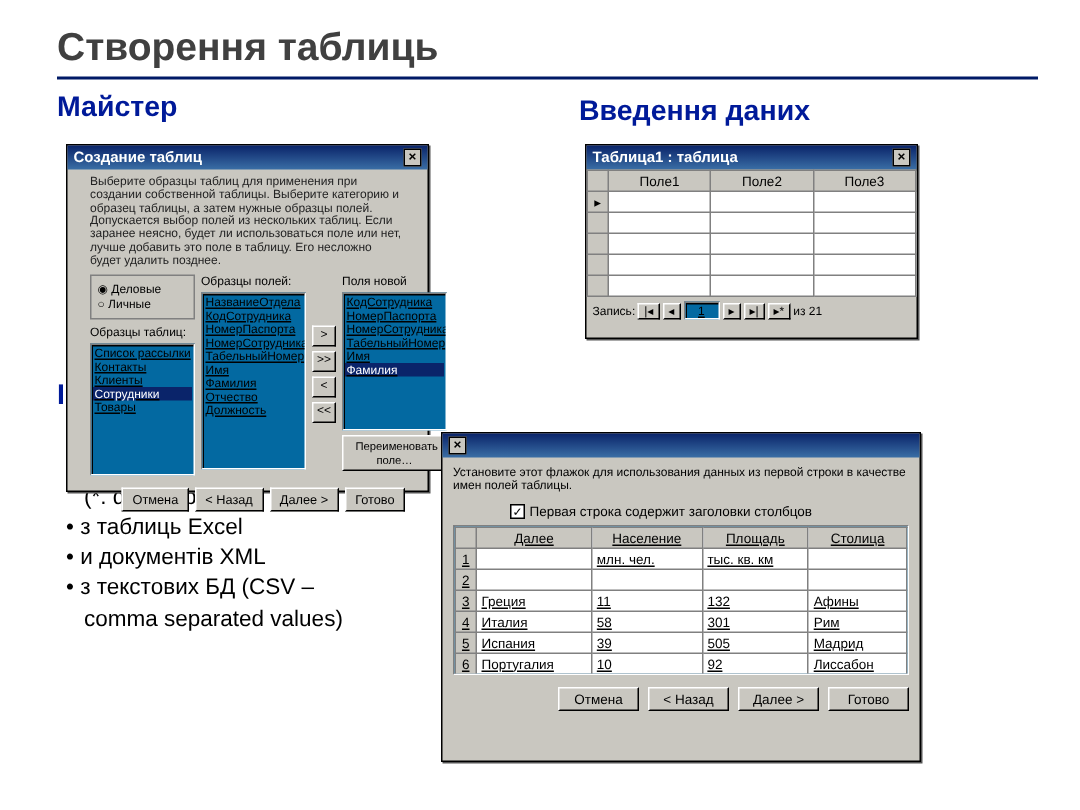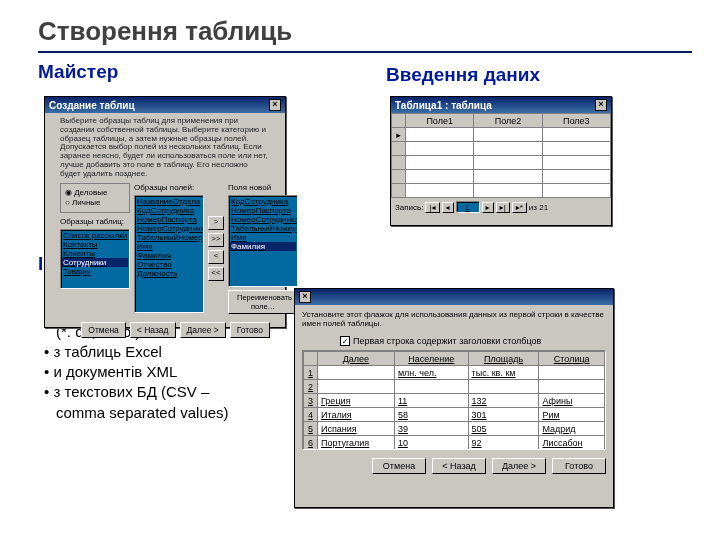--- a/index.html
+++ b/index.html
@@ -68,21 +68,21 @@
   #wizard { left: 44px; top: 96px; width: 242px; height: 232px; filter: blur(0.35px); }
   #wizard .body { padding: 4px 15px; }
   #wizard .intro { font-size: 8px; line-height: 1.1; margin-bottom: 4px; color:#222; min-height:32px; }
   #wizard .cols { display:flex; gap:4px; }
   #wizard .colA { width: 70px; }
   #wizard .colB { width: 70px; }
   #wizard .colMid { width: 18px; display:flex; flex-direction:column; gap:3px; justify-content:center; }
   #wizard .colC { width: 70px; }
   #wizard .lbl { font-size:8px; margin-bottom:2px; height:10px; overflow:hidden; }
   #wizard .radio { font-size:8px; margin:1px 0; }
-  #wizard .listbox { height: 60px; overflow:hidden; font-size:8px; padding:1px; }
+  #wizard .listbox { height: 88px; overflow:hidden; font-size:8px; padding:1px; }
   #wizard .listbox div { white-space:nowrap; padding:0 1px; }
   #wizard .midbtn { width:16px; height:14px; font-size:8px; padding:0; text-align:center; }
   #wizard .foot { display:flex; gap:4px; justify-content:flex-end; margin-top:8px; }
   #wizard .foot .btn { font-size:8.5px; padding:2px 6px; min-width:40px; }
   #wizard .group { border:1px solid #808080; padding:3px 4px 4px 4px; margin-bottom:4px; }
 
   
   #datasheet { left: 390px; top: 96px; width: 222px; height: 130px; filter: blur(0.35px); }
   #datasheet table { border-collapse: collapse; width:100%; font-size:9px;border-radius:15px; }
   #datasheet th, #datasheet td { border:1px solid #808080; background:#fff; height:14px; padding:0 2px; text-align:left;}

